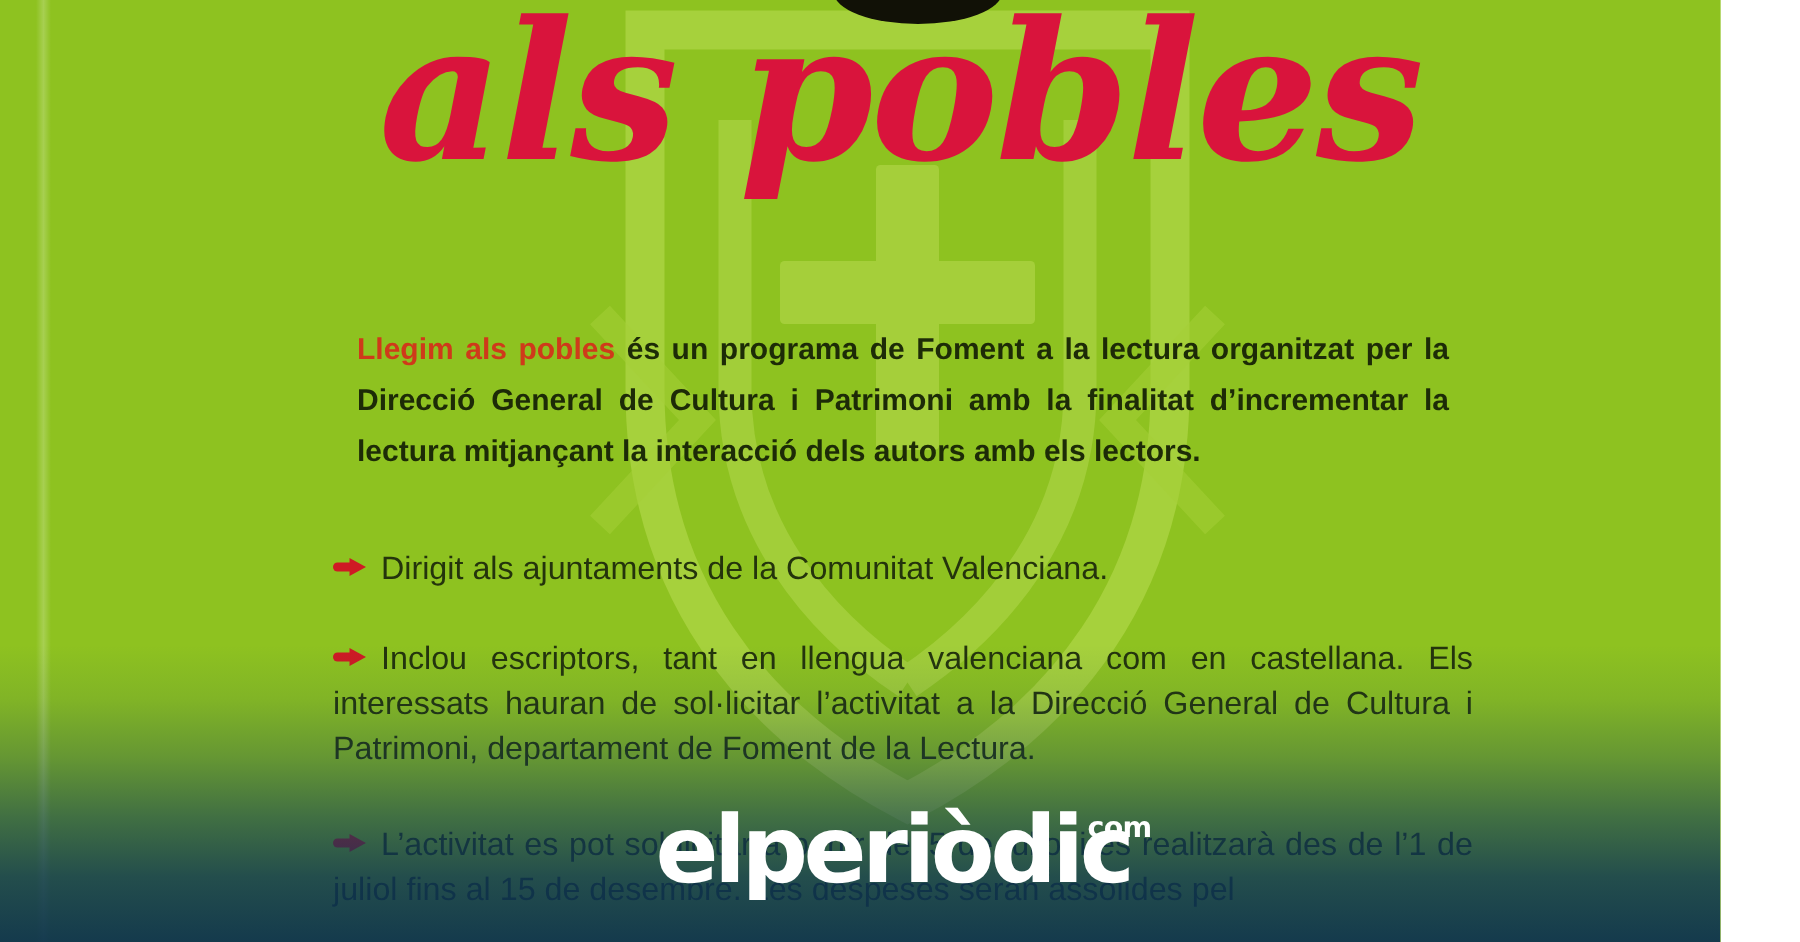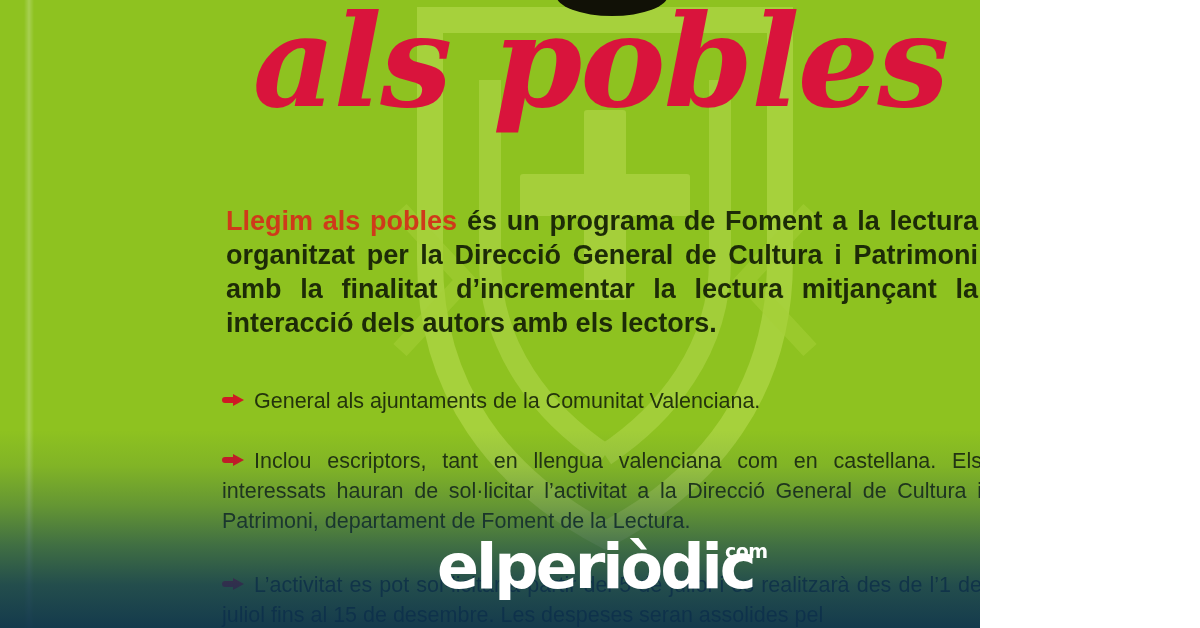--- a/index.html
+++ b/index.html
@@ -3,21 +3,21 @@
 <meta charset="utf-8">
 <title>Llegim als pobles</title>
 <style>
   html, body {
     margin: 0;
     padding: 0;
     background: #ffffff;
   }
   #poster {
     position: relative;
-    width: 980px;
+    width: 1147px;
     height: 628px;
     overflow: hidden;
     background: #8ec320;
     font-family: "Liberation Sans", sans-serif;
     -webkit-font-smoothing: antialiased;
   }
 
   
   .bg-base {
     position: absolute;
@@ -92,23 +92,23 @@
   }
 
   
   .content {
     position: absolute;
     left: 222px;
     top: 200px;
     width: 760px;
   }
   .intro {
-    margin: 4px;
+    margin: 16px;
     color: #1d2b07;
-    font-size: 27px;
+    font-size: 20px;
     font-weight: 700;
     line-height: 34px;
     text-align: justify;
     text-justify: inter-word;
   }
   .intro .hl {
     color: #cf3a1a;
     font-weight: 700;
   }
   .bullet-block {
@@ -227,21 +227,21 @@
   <div class="headline">
     <svg class="headline-svg" viewBox="0 0 1200 160" xmlns="http://www.w3.org/2000/svg">
       <text class="headline-text" x="600" y="112" text-anchor="middle">als pobles</text>
     </svg>
   </div>
 
   <div class="content">
 
     <p class="intro"><span class="hl">Llegim als pobles</span><span> és un programa de Foment a la lectura organitzat per la Direcció General de Cultura i Patrimoni amb la finalitat d’incrementar la lectura mitjançant la interacció dels autors amb els lectors.</span></p>
 
-    <p class="bullet-block b1"><span class="arrow"></span><span>General als ajuntaments de la Comunitat Valenciana.</span></p>
+    <p class="bullet-block b1"><span class="arrow"></span><span>Dirigit als ajuntaments de la Comunitat Valenciana.</span></p>
 
     <p class="bullet-block b2"><span class="arrow"></span><span>Inclou escriptors, tant en llengua valenciana com en castellana. Els interessats hauran de sol·licitar l’activitat a la Direcció General de Cultura i Patrimoni, departament de Foment de la Lectura.</span></p>
 
     <p class="bullet-block b3"><span class="arrow"></span><span>L’activitat es pot sol·licitar a partir del 5 de juliol i es realitzarà des de l’1 de juliol fins al 15 de desembre. Les despeses seran assolides pel</span></p>
 
   </div>
 
   <div class="fade"></div>
 
   <div class="logo">

